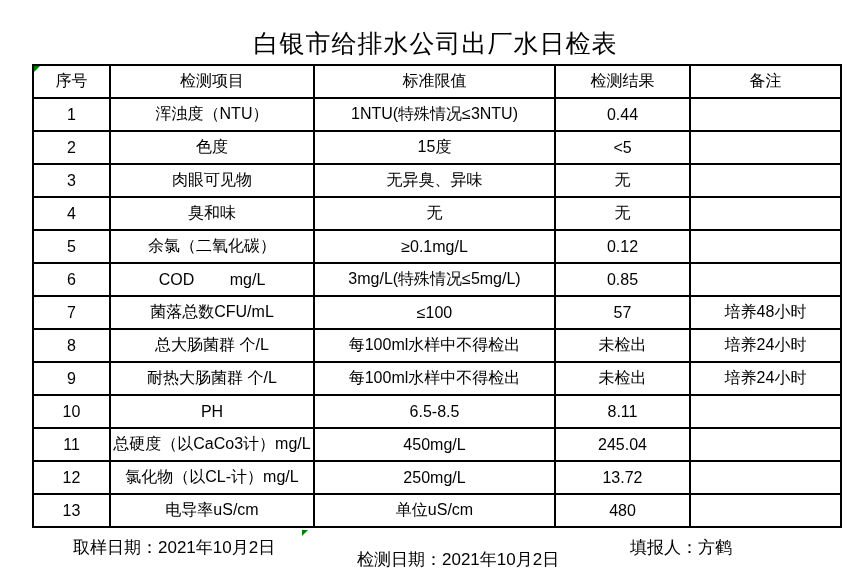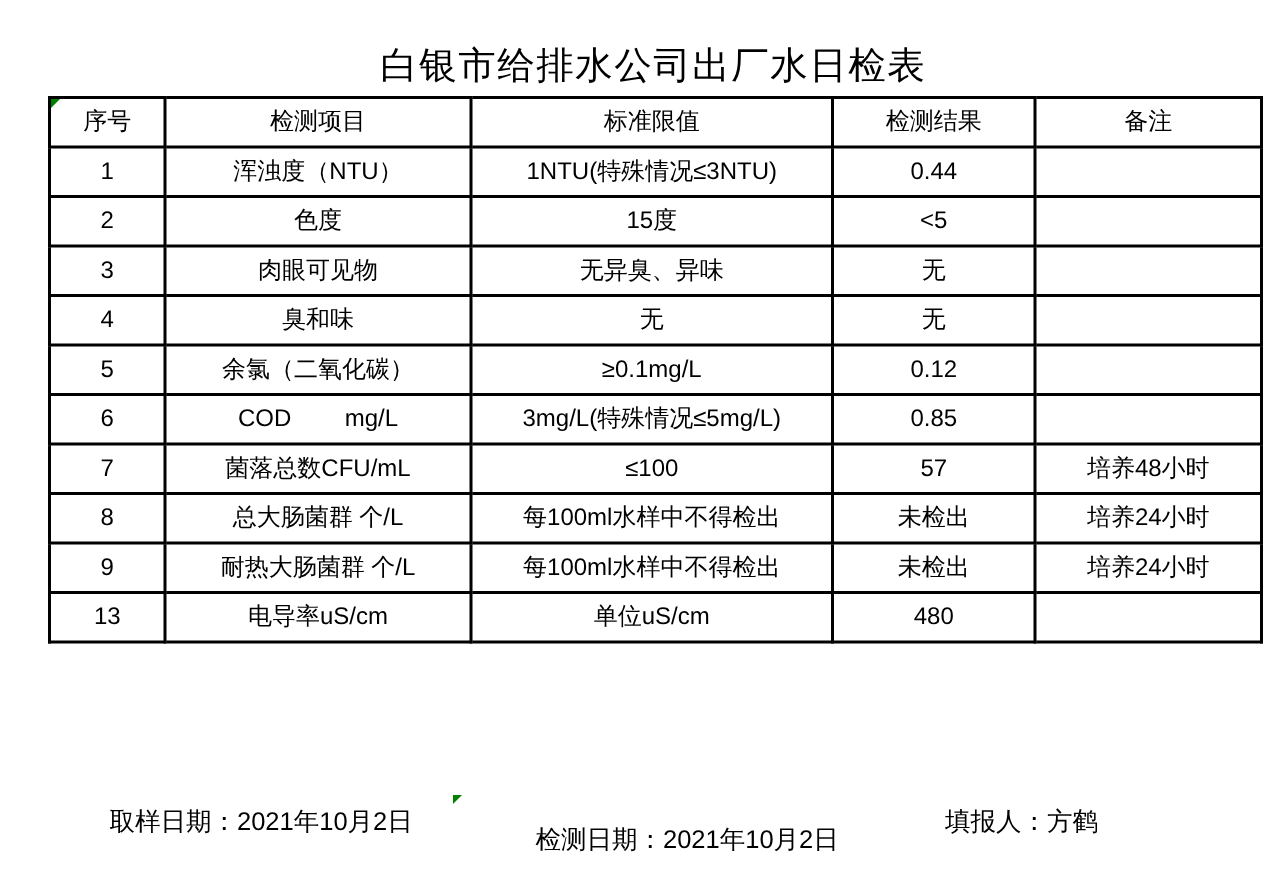--- a/index.html
+++ b/index.html
@@ -139,20 +139,41 @@
         <td class="col-note">培养24小时</td>
       </tr>
       <tr>
         <td class="col-no">9</td>
         <td class="col-item">耐热大肠菌群 个/L</td>
         <td class="col-limit">每100ml水样中不得检出</td>
         <td class="col-result">未检出</td>
         <td class="col-note">培养24小时</td>
       </tr>
       <tr>
+        <td class="col-no">10</td>
+        <td class="col-item">PH</td>
+        <td class="col-limit">6.5-8.5</td>
+        <td class="col-result">8.11</td>
+        <td class="col-note"></td>
+      </tr>
+      <tr>
+        <td class="col-no">11</td>
+        <td class="col-item">总硬度（以CaCo3计）mg/L</td>
+        <td class="col-limit">450mg/L</td>
+        <td class="col-result">245.04</td>
+        <td class="col-note"></td>
+      </tr>
+      <tr>
+        <td class="col-no">12</td>
+        <td class="col-item">氯化物（以CL-计）mg/L</td>
+        <td class="col-limit">250mg/L</td>
+        <td class="col-result">13.72</td>
+        <td class="col-note"></td>
+      </tr>
+      <tr>
         <td class="col-no">13</td>
         <td class="col-item">电导率uS/cm</td>
         <td class="col-limit">单位uS/cm</td>
         <td class="col-result">480</td>
         <td class="col-note"></td>
       </tr>
     </tbody>
 </table>
 
 <span class="corner-marker marker-below-table" style="border-top-color: rgb(0, 128, 0);"></span>

